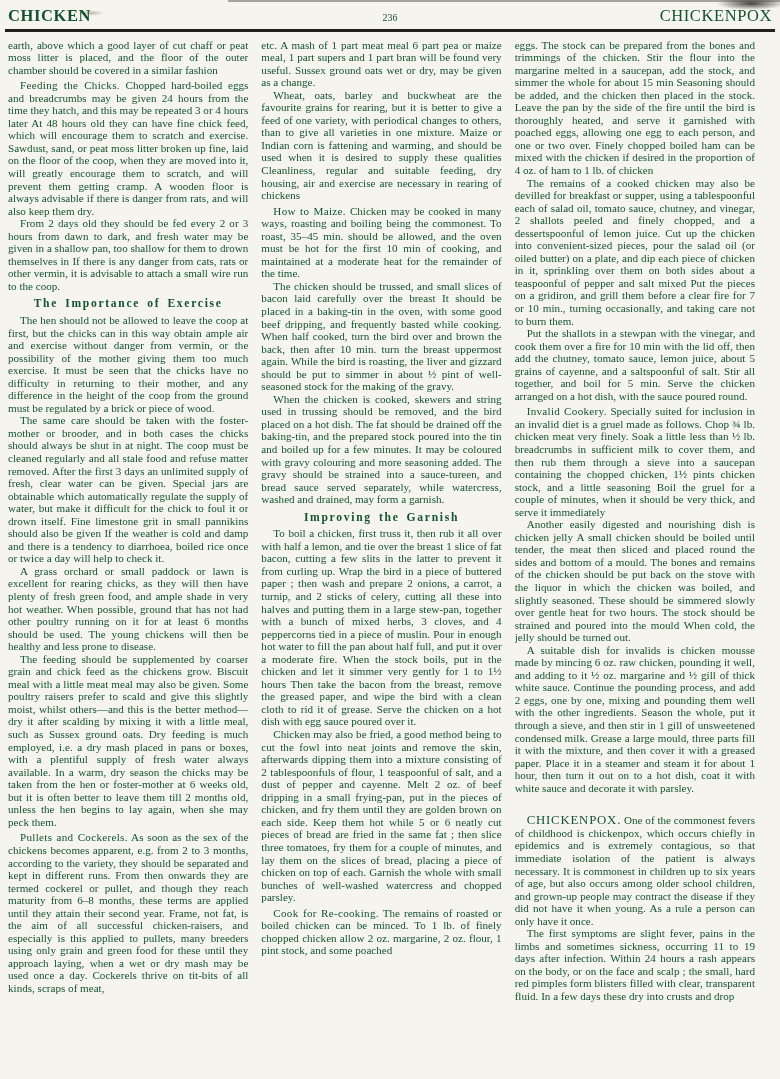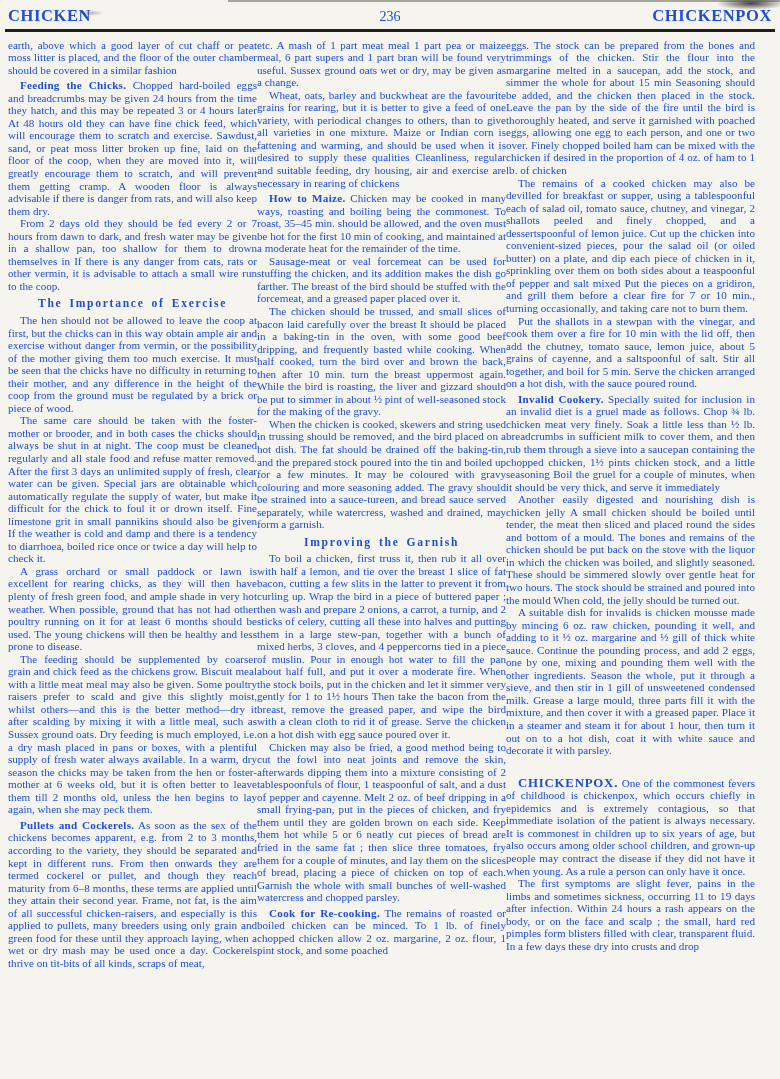--- a/index.html
+++ b/index.html
@@ -1,43 +1,43 @@
 <!DOCTYPE html>
 <html><head>
 <meta charset="utf-8">
 <style>
   * { margin:0; padding:0; box-sizing:border-box; }
   html,body { width:780px; height:1079px; }
   body { background:#eceae3; font-family:"Liberation Serif","DejaVu Serif",serif; }
   .page {
     position:relative; width:780px; height:1079px;
-    background:#f6f4ee; color:#1d4ed8; overflow:hidden;
+    background:#f6f4ee; color:#14532d; overflow:hidden;
   }
   
   .top-edge-line { position:absolute; top:0; left:228px; right:0; height:2px;
     background:rgba(72,66,57,0.45); }
   .smudge { position:absolute; border-radius:50%;
     background:radial-gradient(ellipse at center, rgba(38,34,28,0.85) 0%, rgba(38,34,28,0) 70%); }
   .smudge.tr { top:-3px; right:-6px; width:70px; height:13px; }
   .smudge.tl { top:10px; left:78px; width:26px; height:6px; opacity:.35; }
 
   .page-header { display:flex; align-items:baseline; padding:6px 8px 0 8px; }
   .header-left  { flex:1; font-weight:bold; font-size:16.5px; letter-spacing:.6px; }
-  .page-num     { flex:0 0 auto; font-size:14px; }
-  .header-right { flex:1; text-align:right; font-weight:bold; font-size:16.5px; letter-spacing:.6px; }
+  .page-num     { flex:0 0 auto; font-size:10px; }
+  .header-right { flex:1; text-align:right; font-weight:normal; font-size:16.5px; letter-spacing:.6px; }
   .header-rule  { margin:3px 5px 0 5px; height:2.5px; background:#241f18; }
 
-  .columns { display:flex; padding:7px 25px 0 8px; height:1041px; overflow:hidden; }
+  .columns { display:flex; gap:13px; padding:7px 25px 0 8px; height:1041px; overflow:hidden; }
   .col { flex:1 1 0; min-width:0; text-align:justify;
          font-size:11.1px; line-height:12.55px; overflow:hidden; }
   .col p { text-indent:12px; }
   .col p.continue { text-indent:0; }
   .col p.runin   { margin-top:3px; }
   .col p.article { margin-top:20px; }
-  .lead { font-weight:bold; letter-spacing:.3px; }
+  .lead { font-weight:normal; letter-spacing:.3px; }
   p.article .lead { font-size:12.8px; letter-spacing:.8px; }
   .center-heading { text-align:center; font-weight:bold; font-size:11.6px;
     letter-spacing:1.7px; word-spacing:2.5px; margin:6px 0 3px 0; text-indent:0;font-family:Liberation Serif, serif; }
 </style>
 </head>
 <body>
 
 <div class="page">
   <div class="top-edge-line"></div>
   <div class="smudge tr"></div>
@@ -47,33 +47,32 @@
     <span class="header-left">CHICKEN</span>
     <span class="page-num">236</span>
     <span class="header-right">CHICKENPOX</span>
   </header>
   <div class="header-rule"></div>
 
   <main class="columns">
     <div class="col">
         <p class="continue">earth, above which a good layer of cut chaff or peat moss litter is placed, and the floor of the outer chamber should be covered in a similar fashion</p>
         <p class="runin"><span class="lead">Feeding the Chicks.</span>  Chopped hard-boiled eggs and breadcrumbs may be given 24 hours from the time they hatch, and this may be repeated 3 or 4 hours later  At 48 hours old they can have fine chick feed, which will encourage them to scratch and exercise. Sawdust, sand, or peat moss litter broken up fine, laid on the floor of the coop, when they are moved into it, will greatly encourage them to scratch, and will prevent them getting cramp.  A wooden floor is always advisable if there is danger from rats, and will also keep them dry.</p>
-        <p class="plain">From 2 days old they should be fed every 2 or 7 hours from dawn to dark, and fresh water may be given in a shallow pan, too shallow for them to drown themselves in  If there is any danger from cats, rats or other vermin, it is advisable to attach a small wire run to the coop.</p>
+        <p class="plain">From 2 days old they should be fed every 2 or 3 hours from dawn to dark, and fresh water may be given in a shallow pan, too shallow for them to drown themselves in  If there is any danger from cats, rats or other vermin, it is advisable to attach a small wire run to the coop.</p>
         <h3 class="center-heading">The Importance of Exercise</h3>
         <p class="plain">The hen should not be allowed to leave the coop at first, but the chicks can in this way obtain ample air and exercise without danger from vermin, or the possibility of the mother giving them too much exercise.  It must be seen that the chicks have no difficulty in returning to their mother, and any difference in the height of the coop from the ground must be regulated by a brick or piece of wood.</p>
         <p class="plain">The same care should be taken with the foster-mother or brooder, and in both cases the chicks should always be shut in at night. The coop must be cleaned regularly and all stale food and refuse matter removed.  After the first 3 days an unlimited supply of fresh, clear water can be given.  Special jars are obtainable which automatically regulate the supply of water, but make it difficult for the chick to foul it or drown itself.  Fine limestone grit in small pannikins should also be given  If the weather is cold and damp and there is a tendency to diarrhoea, boiled rice once or twice a day will help to check it.</p>
         <p class="plain">A grass orchard or small paddock or lawn is excellent for rearing chicks, as they will then have plenty of fresh green food, and ample shade in very hot weather.  When possible, ground that has not had other poultry running on it for at least 6 months should be used. The young chickens will then be healthy and less prone to disease.</p>
         <p class="plain">The feeding should be supplemented by coarser grain and chick feed as the chickens grow.  Biscuit meal with a little meat meal may also be given.  Some poultry raisers prefer to scald and give this slightly moist, whilst others—and this is the better method—dry it after scalding by mixing it with a little meal, such as Sussex ground oats.  Dry feeding is much employed, i.e. a dry mash placed in pans or boxes, with a plentiful supply of fresh water always available.  In a warm, dry season the chicks may be taken from the hen or foster-mother at 6 weeks old, but it is often better to leave them till 2 months old, unless the hen begins to lay again, when she may peck them.</p>
         <p class="runin"><span class="lead">Pullets and Cockerels.</span>  As soon as the sex of the chickens becomes apparent, e.g. from 2 to 3 months, according to the variety, they should be separated and kept in different runs. From then onwards they are termed cockerel or pullet, and though they reach maturity from 6–8 months, these terms are applied until they attain their second year.  Frame, not fat, is the aim of all successful chicken-raisers, and especially is this applied to pullets, many breeders using only grain and green food for these until they approach laying, when a wet or dry mash may be used once a day.  Cockerels thrive on tit-bits of all kinds, scraps of meat,</p>
       </div>
     <div class="col">
-        <p class="continue">etc.  A mash of 1 part meat meal  1 part pea or maize meal, 6 part supers and 1 part bran will be found very useful.  Sussex ground oats wet or dry, may be given as a change.</p>
+        <p class="continue">etc.  A mash of 1 part meat meal  6 part pea or maize meal, 1 part supers and 1 part bran will be found very useful.  Sussex ground oats wet or dry, may be given as a change.</p>
         <p class="plain">Wheat, oats, barley and buckwheat are the favourite grains for rearing, but it is better to give a feed of one variety, with periodical changes to others, than to give all varieties in one mixture.  Maize or Indian corn is fattening and warming, and should be used when it is desired to supply these qualities  Cleanliness, regular and suitable feeding, dry housing, air and exercise are necessary in rearing of chickens</p>
         <p class="runin"><span class="lead">How to Maize.</span>  Chicken may be cooked in many ways, roasting and boiling being the commonest.  To roast, 35–45 min. should be allowed, and the oven must be hot for the first 10 min of cooking, and maintained at a moderate heat for the remainder of the time.</p>
-        <p class="plain">Sausage-meat or veal forcemeat can be used for stuffing the chicken, and its addition makes the dish go farther.  The breast of the bird should be stuffed with the forcemeat, and a greased paper placed over it.</p>
         <p class="plain">The chicken should be trussed, and small slices of bacon laid carefully over the breast  It should be placed in a baking-tin in the oven, with some good beef dripping, and frequently basted while cooking.  When half cooked, turn the bird over and brown the back, then after 10 min. turn the breast uppermost again.  While the bird is roasting, the liver and gizzard should be put to simmer in about ½ pint of well-seasoned stock for the making of the gravy.</p>
         <p class="plain">When the chicken is cooked, skewers and string used in trussing should be removed, and the bird placed on a hot dish.  The fat should be drained off the baking-tin, and the prepared stock poured into the tin and boiled up for a few minutes.  It may be coloured with gravy colouring and more seasoning added. The gravy should be strained into a sauce-tureen, and bread sauce served separately, while watercress, washed and drained, may form a garnish.</p>
         <h3 class="center-heading">Improving the Garnish</h3>
         <p class="plain">To boil a chicken, first truss it, then rub it all over with half a lemon, and tie over the breast 1 slice of fat bacon, cutting a few slits in the latter to prevent it from curling up. Wrap the bird in a piece of buttered paper ; then wash and prepare 2 onions, a carrot, a turnip, and 2 sticks of celery, cutting all these into halves and putting them in a large stew-pan, together with a bunch of mixed herbs, 3 cloves, and 4 peppercorns tied in a piece of muslin.  Pour in enough hot water to fill the pan about half full, and put it over a moderate fire.  When the stock boils, put in the chicken and let it simmer very gently for 1 to 1½ hours  Then take the bacon from the breast, remove the greased paper, and wipe the bird with a clean cloth to rid it of grease.  Serve the chicken on a hot dish with egg sauce poured over it.</p>
         <p class="plain">Chicken may also be fried, a good method being to cut the fowl into neat joints and remove the skin, afterwards dipping them into a mixture consisting of 2 tablespoonfuls of flour, 1 teaspoonful of salt, and a dust of pepper and cayenne.  Melt 2 oz. of beef dripping in a small frying-pan, put in the pieces of chicken, and fry them until they are golden brown on each side.  Keep them hot while 5 or 6 neatly cut pieces of bread are fried in the same fat ; then slice three tomatoes, fry them for a couple of minutes, and lay them on the slices of bread, placing a piece of chicken on top of each. Garnish the whole with small bunches of well-washed watercress and chopped parsley.</p>
         <p class="runin"><span class="lead">Cook for Re-cooking.</span>  The remains of roasted or boiled chicken can be minced.  To 1 lb. of finely chopped chicken allow 2 oz. margarine, 2 oz. flour, 1 pint stock, and some poached</p>
       </div>
     <div class="col">
         <p class="continue">eggs.  The stock can be prepared from the bones and trimmings of the chicken.  Stir the flour into the margarine melted in a saucepan, add the stock, and simmer the whole for about 15 min  Seasoning should be added, and the chicken then placed in the stock.  Leave the pan by the side of the fire until the bird is thoroughly heated, and serve it garnished with poached eggs, allowing one egg to each person, and one or two over.  Finely chopped boiled ham can be mixed with the chicken if desired in the proportion of 4 oz. of ham to 1 lb. of chicken</p>
         <p class="plain">The remains of a cooked chicken may also be devilled for breakfast or supper, using a tablespoonful each of salad oil, tomato sauce, chutney, and vinegar, 2 shallots peeled and finely chopped, and a dessertspoonful of lemon juice.  Cut up the chicken into convenient-sized pieces, pour the salad oil (or oiled butter) on a plate, and dip each piece of chicken in it, sprinkling over them on both sides about a teaspoonful of pepper and salt mixed  Put the pieces on a gridiron, and grill them before a clear fire for 7 or 10 min., turning occasionally, and taking care not to burn them.</p>

